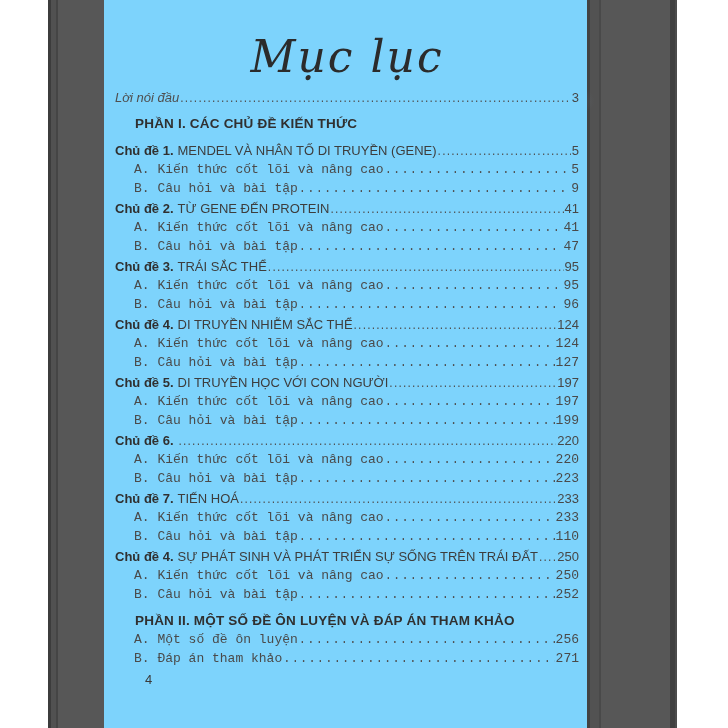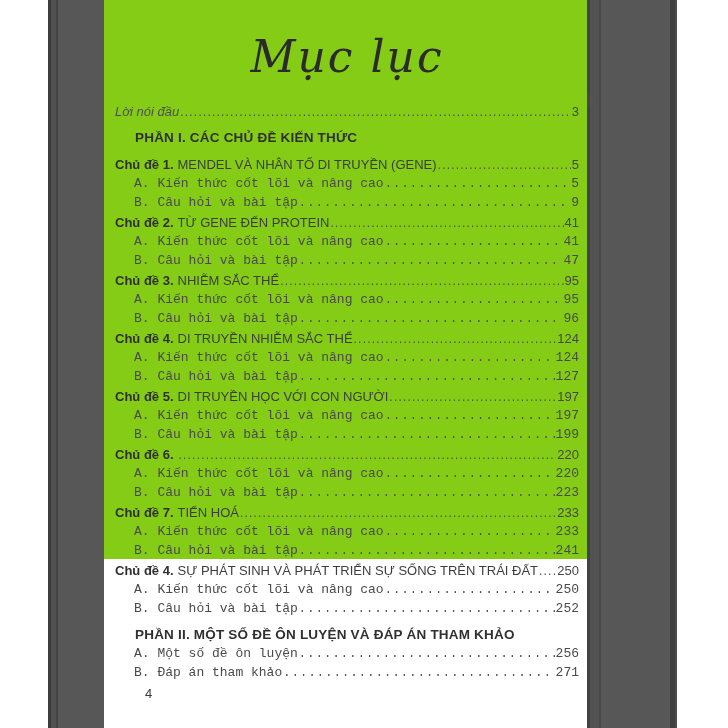--- a/index.html
+++ b/index.html
@@ -25,22 +25,22 @@
       #404040 83px,#404040 88px,#4c4c4c 88px,#4c4c4c 90px);
   }
   
   .scan-shadow{
     position:absolute;left:550px;top:86px;width:45px;height:30px;
     background:radial-gradient(ellipse at center,rgba(120,140,160,.22) 0%,rgba(120,140,160,0) 70%);
     pointer-events:none;
   }
   
   .page{
-    position:absolute;left:104px;top:0;width:483px;height:559px;
-    background:#84cc16;box-sizing:border-box;
+    position:absolute;left:104px;top:0;width:483px;height:728px;
+    background:#7dd3fc;box-sizing:border-box;
     padding:0 8px 0 11px;
   }
   .toc-title{
     margin-top:24px;height:64px;
     display:flex;align-items:center;justify-content:center;
     font-family:"DejaVu Serif","Liberation Serif",serif;
     font-style:italic;font-weight:400;
     font-size:44px;color:#2b2b2b;letter-spacing:2px;
   }
   .entries{display:block;}
@@ -52,21 +52,21 @@
   .row .label{flex:0 0 auto;}
   .row .dots{
     flex:1 1 auto;overflow:hidden;white-space:nowrap;
     color:#4f4f4f;letter-spacing:1.2px;font-size:12px;
     margin:0 1px;
   }
   .row .dots::after{
     content:"....................................................................................................................................................................................................................";
   }
   .row .pg{flex:0 0 auto;text-align:right;}
-  .row.preface{margin-top:14px;}
+  .row.preface{}
   .row.preface .label{font-style:italic;color:#4f4f4f;}
   .row.part{margin-top:7px;font-weight:bold;font-size:13.5px;color:#303030;letter-spacing:.2px;padding-left:20px;}
   .row.chapter{margin-top:1px;}
   .row.chapter .prefix{font-weight:bold;color:#303030;margin-right:4px;}
   .row.chapter .label{color:#3d3d3d;}
   .row.sub{padding-left:19px;color:#4a4a4a;font-family:Liberation Mono, monospace;}
   .row.chapter.first-chapter{margin-top:8px;}
   .footer-pagenum{
     margin-top:4px;padding-left:30px;
     font-size:13px;color:#3a3a3a;height:16px;line-height:16px;
@@ -117,21 +117,21 @@
         <span class="dots"></span>
         <span class="pg">41</span>
       </div>
       <div class="row sub">
         <span class="label">B. Câu hỏi và bài tập</span>
         <span class="dots"></span>
         <span class="pg">47</span>
       </div>
       <div class="row chapter">
         <span class="prefix">Chủ đề 3.</span>
-        <span class="label">NHIỄM SẮC THỂ</span>
+        <span class="label">TRÁI SẮC THỂ</span>
         <span class="dots"></span>
         <span class="pg">95</span>
       </div>
       <div class="row sub">
         <span class="label">A. Kiến thức cốt lõi và nâng cao</span>
         <span class="dots"></span>
         <span class="pg">95</span>
       </div>
       <div class="row sub">
         <span class="label">B. Câu hỏi và bài tập</span>
@@ -192,21 +192,21 @@
         <span class="pg">233</span>
       </div>
       <div class="row sub">
         <span class="label">A. Kiến thức cốt lõi và nâng cao</span>
         <span class="dots"></span>
         <span class="pg">233</span>
       </div>
       <div class="row sub">
         <span class="label">B. Câu hỏi và bài tập</span>
         <span class="dots"></span>
-        <span class="pg">241</span>
+        <span class="pg">110</span>
       </div>
       <div class="row chapter">
         <span class="prefix">Chủ đề 4.</span>
         <span class="label">SỰ PHÁT SINH VÀ PHÁT TRIỂN SỰ SỐNG TRÊN TRÁI ĐẤT</span>
         <span class="dots"></span>
         <span class="pg">250</span>
       </div>
       <div class="row sub">
         <span class="label">A. Kiến thức cốt lõi và nâng cao</span>
         <span class="dots"></span>

